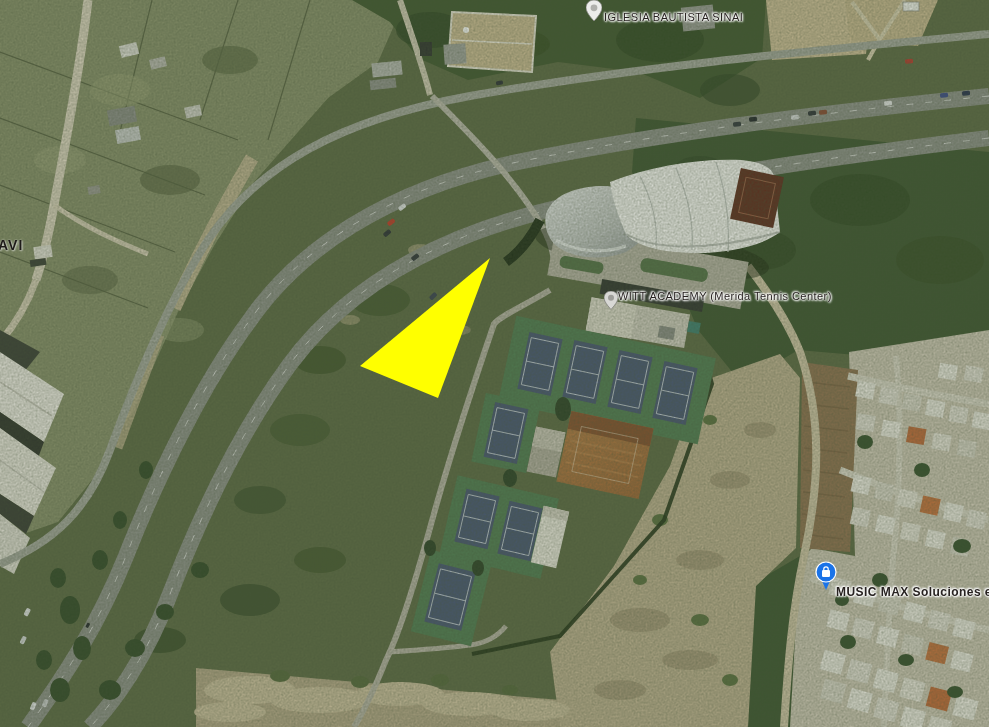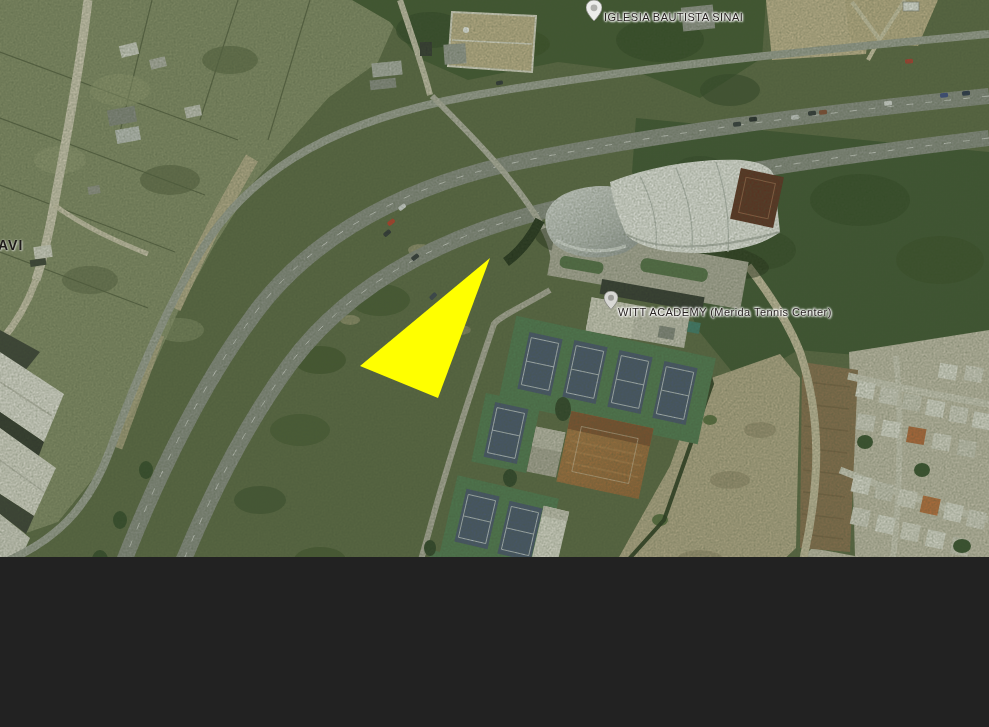--- a/index.html
+++ b/index.html
@@ -1,16 +1,16 @@
 <!DOCTYPE html>
 <html><head>
 <meta charset="utf-8">
 <style>
   html,body{margin:0;padding:0;background:#222;}
-  .stage{position:relative;width:989px;height:557px;overflow:hidden;
+  .stage{position:relative;width:989px;height:727px;overflow:hidden;
          font-family:"Liberation Sans",sans-serif;cursor:grab;}
   .stage svg.terrain{position:absolute;left:0;top:0;display:block;}
   .map-label{position:absolute;white-space:nowrap;color:#272220;
     font:500 11px "Liberation Sans",sans-serif;letter-spacing:.45px;
     text-shadow:0 0 2px #fff,0 0 2px #fff,0 0 3px #fff,1px 1px 2px #fff,-1px -1px 2px #fff;}
   .map-label.big{font-size:12px;font-weight:700;}
   .street-label{position:absolute;color:#1e1b18;font:700 14px "Liberation Sans",sans-serif;
     letter-spacing:1px;text-shadow:0 0 2px #ffffffaa,1px 1px 2px #ffffff88;}
   .pin{position:absolute;}
 </style>
@@ -454,16 +454,16 @@
 <svg class="pin" style="left:814px;top:561px" width="24" height="30" viewBox="0 0 24 30">
   <path d="M12 29 L8 20 L16 20 Z" fill="#1a73e8"></path>
   <circle cx="12" cy="11" r="10" stroke="#ffffff" stroke-width="1.2" fill="#1a73e8"></circle>
   <g>
     <rect x="8" y="9" width="8" height="7" rx="1.2" fill="#ffffff"></rect>
     <path d="M9.8 9.5 V8 a2.2 2.2 0 0 1 4.4 0 V9.5" fill="none" stroke="#ffffff" stroke-width="1.2"></path>
   </g>
 </svg>
 
 <div class="map-label" style="left:604px;top:11px">IGLESIA BAUTISTA SINAI</div>
-<div class="map-label" style="left:618px;top:306px">WITT ACADEMY (Merida Tennis Center)</div>
+<div class="map-label" style="left:618px;top:290px">WITT ACADEMY (Merida Tennis Center)</div>
 <div class="map-label big" style="left:836px;top:585px">MUSIC MAX Soluciones en</div>
 <div class="street-label" style="left:-2px;top:237px">AVI</div>
 </div>
 
 </body></html>

